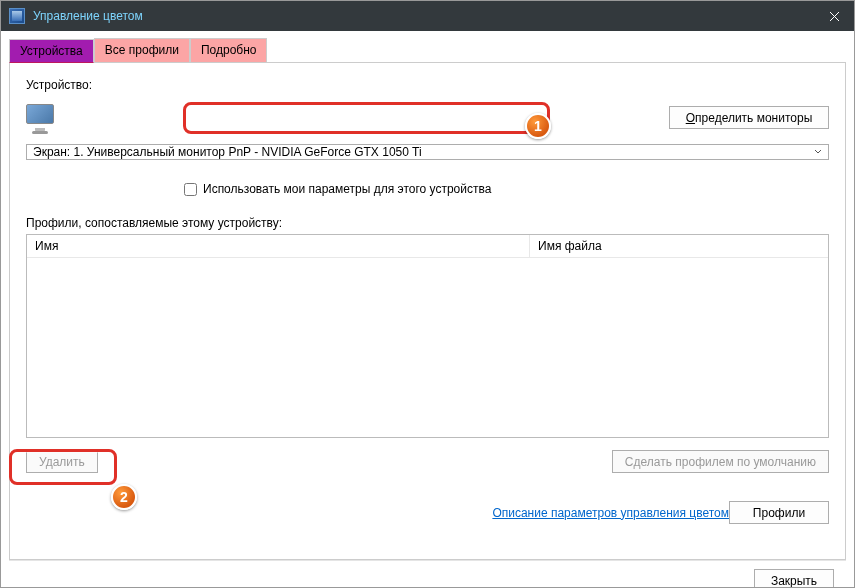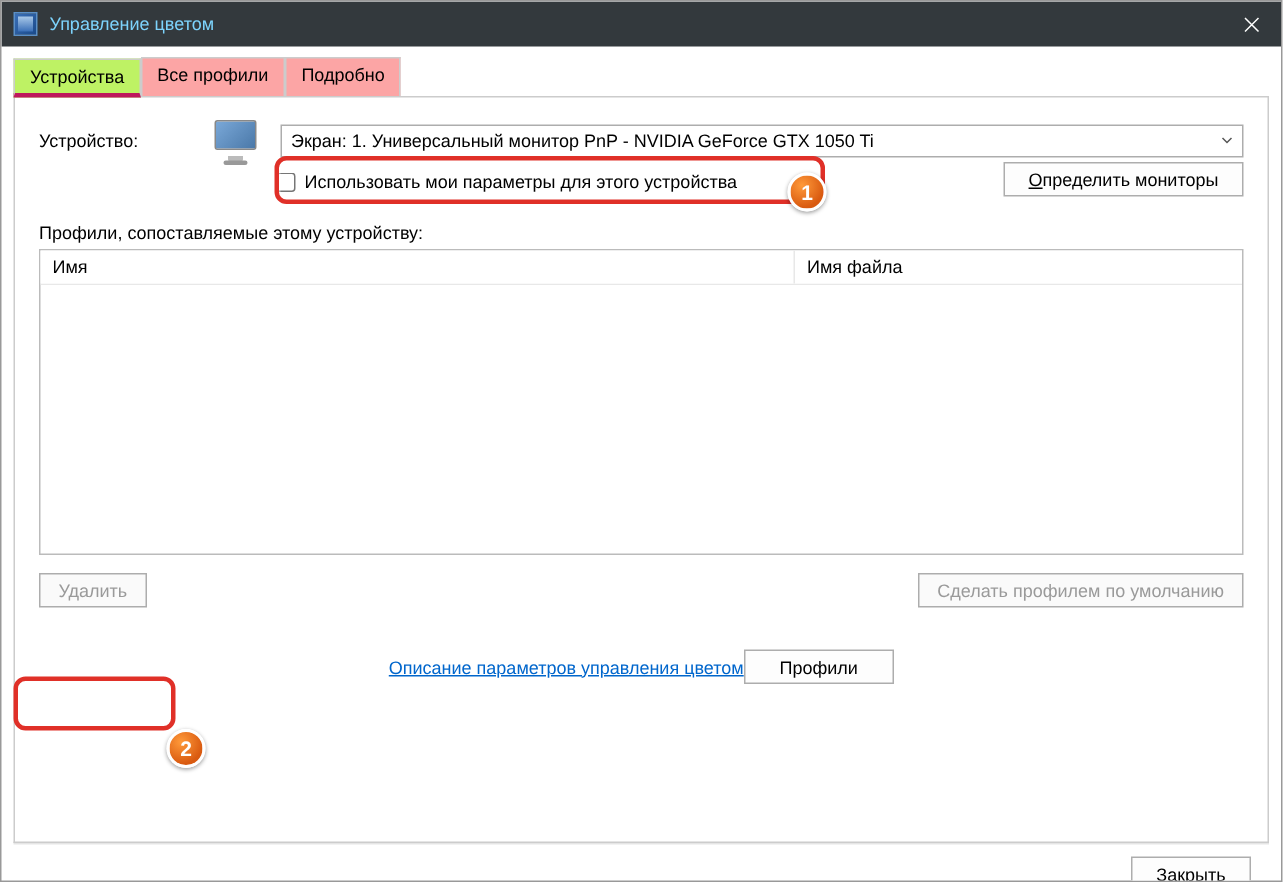--- a/index.html
+++ b/index.html
@@ -39,33 +39,34 @@
     display:flex; border-bottom:1px solid #ccc;
     position: relative; top:1px;
   }
   .tab {
     padding: 4px 10px; border:1px solid #ccc;
     border-bottom:none; background:#fca5a5;
     margin-right:0px; font-size:12px; cursor:pointer;
     position:relative; top:0;
   }
   .tab.active {
-    background:#bef264; border-bottom:3px solid #be185d;
+    background:#a21caf; border-bottom:1px solid #be185d;
     z-index:2; top:1px;
   }
   .tab-panel {
     border:1px solid #ccc; border-top:none;
     padding: 16px 16px 10px 16px;
     position: relative;
     min-height: 498px;
   }
 
   .row-device {
-    display:flex; align-items:center; gap:12px;
-    margin-bottom: 2px;
+    display:flex; gap:12px;
+    margin-bottom: 18px;
+    flex-direction: column;
   }
   .device-label { width: 105px; }
   .monitor-icon {
     width:32px; height:28px; position:relative;
   }
   .monitor-icon .screen{
     width:28px; height:20px; background:linear-gradient(135deg,#7aa8d8,#4a78a8);
     border:1px solid #888; border-radius:2px;
   }
   .monitor-icon .stand{
@@ -134,21 +135,21 @@
     align-items:center;
   }
   .action-row .spacer{ flex:1; }
 
   .link{
     color:#0066cc; text-decoration:underline;
     cursor:pointer;
   }
   .help-link-row{
     margin-top:28px; display:flex; align-items:center;
-    justify-content:center;
+    justify-content:flex-end;
   }
 
   .footer{
     padding: 8px 12px; display:flex; justify-content:flex-end;
     border-top:1px solid #e5e5e5;
   }
   .footer .btn{ min-width:80px; }
 
   
   .callout{

